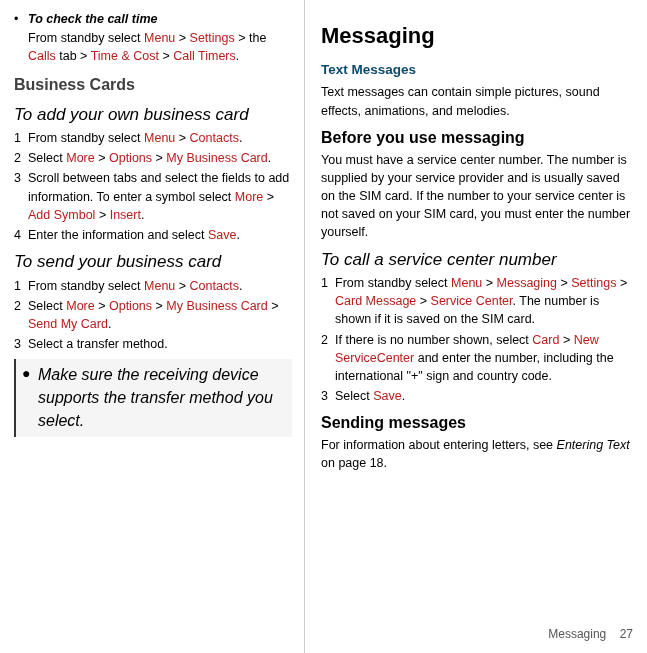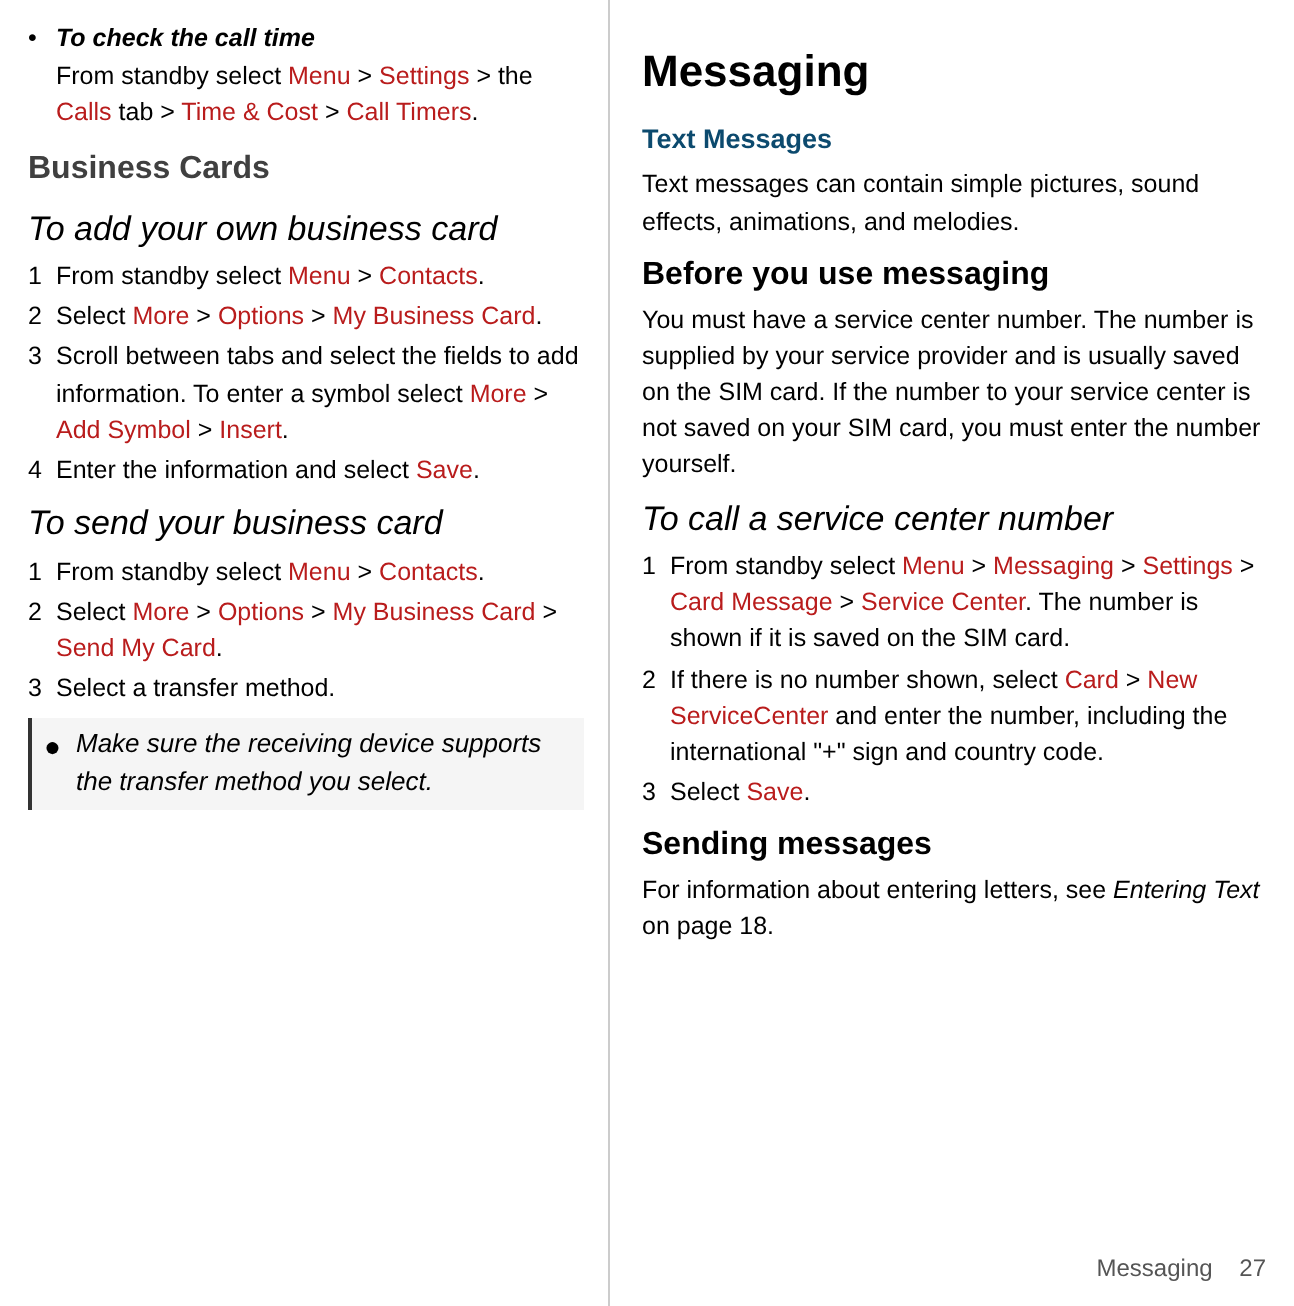--- a/index.html
+++ b/index.html
@@ -72,21 +72,21 @@
       padding: 4px 6px;
       border-left: 2px solid #333;
     }
     .note-icon {
       min-width: 16px;
       font-weight: bold;
       font-size: 14px;
     }
     .note-text {
       font-style: italic;
-      font-size: 13px;
+      font-size: 16px;
     }
     .before-title {
       font-weight: bold;
       font-size: 16px;
       margin-top: 6px;
       margin-bottom: 2px;
     }
     .footer-right {
       display: flex;
       justify-content: flex-end;

